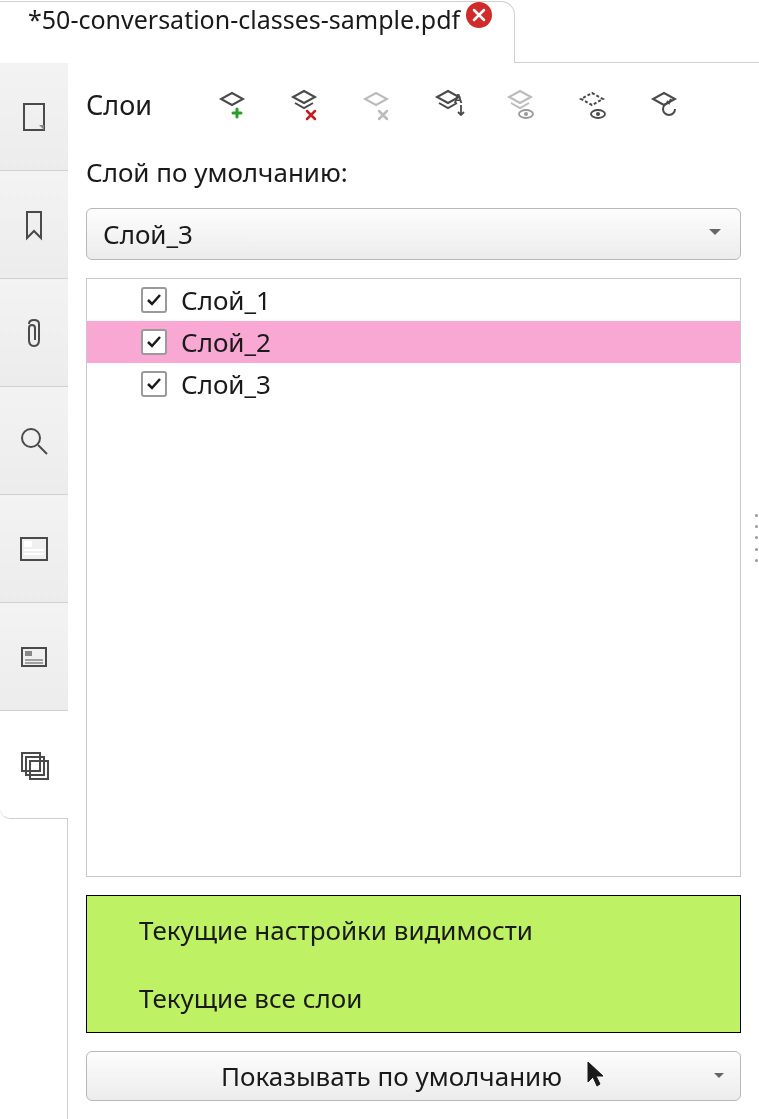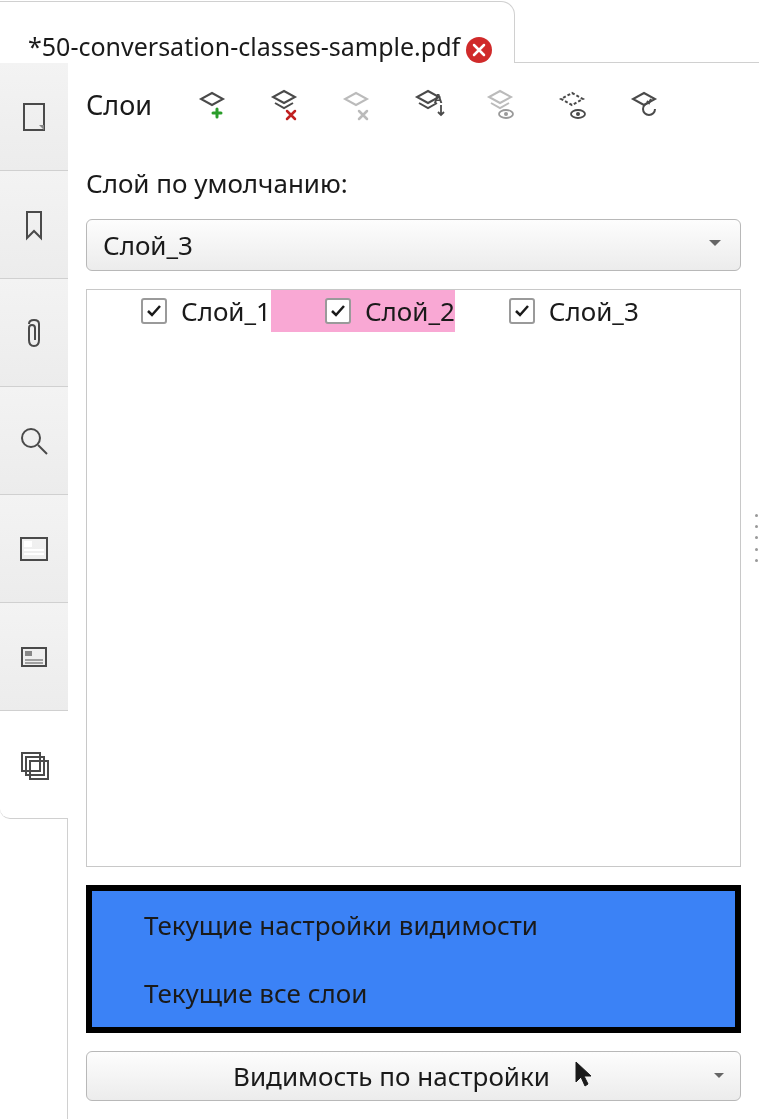--- a/index.html
+++ b/index.html
@@ -20,21 +20,21 @@
   
   .tab-bar {
     height: 62px;
     background: #ffffff;
     display: flex;
     align-items: center;
   }
   .tab {
     height: 62px;
     display: flex;
-    align-items: flex-end;
+    align-items: flex-start;
     padding: 0 22px 0 28px;
     border-top: 1px solid #d0d0d0;
     border-right: 1px solid #d0d0d0;
     border-top-right-radius: 14px;
     background: #ffffff;
     gap: 6px;
     position: relative;
     top: 1px;
   }
   .tab-title {
@@ -103,37 +103,37 @@
   .panel-toolbar {
     display: flex;
     align-items: center;
     gap: 0;
     height: 42px;
   }
   .panel-title {
     font-size: 27px;
     font-weight: 400;
     color: #1a1a1a;
-    margin-right: 24px;
+    margin-right: 44px;
   }
   .tool-btn {
     width: 72px;
     height: 42px;
     display: flex;
     align-items: center;
     justify-content: center;
     cursor: pointer;
   }
   .tool-btn svg { width: 34px; height: 34px; }
 
   
   .default-label {
     font-size: 26px;
     color: #1a1a1a;
-    margin-top: 22px;
+    margin-top: 11px;
   }
 
   
   .dropdown {
     height: 52px;
     border: 1px solid #b8b8b8;
     border-radius: 6px;
     background: linear-gradient(#fdfdfd, #ececec);
     display: flex;
     align-items: center;
@@ -145,20 +145,21 @@
     font-size: 26px;
     color: #1a1a1a;
   }
   .dropdown-caret svg { width: 18px; height: 18px; }
 
   
   .layer-list {
     border: 1px solid #c8c8c8;
     flex: 1;
     display: flex;
+    flex-direction: column;
     background: #ffffff;
   }
   .layer-item {
     display: flex;
     align-items: center;
     height: 42px;
     padding-left: 54px;
     gap: 14px;
   }
   .layer-item.alt { background: #f9a8d4; }
@@ -174,22 +175,22 @@
     cursor: pointer;
   }
   .layer-check svg { width: 16px; height: 16px; }
   .layer-name {
     font-size: 26px;
     color: #1a1a1a;
   }
 
   
   .vis-menu {
-    border: 6px solid #000000;
-    background: #3b82f6;
+    border: 1px solid #000000;
+    background: #bef264;
   }
   .vis-menu-item {
     height: 68px;
     display: flex;
     align-items: center;
     padding-left: 52px;
     font-size: 26px;
     color: #1a1a1a;
     cursor: pointer;
   }
@@ -393,21 +394,21 @@
           <span class="layer-name">Слой_3</span>
         </div>
       </div>
 
       <div class="vis-menu">
         <div class="vis-menu-item">Текущие настройки видимости</div>
         <div class="vis-menu-item">Текущие все слои</div>
       </div>
 
       <div class="vis-button">
-        <span class="vis-button-text">Видимость по настройки</span>
+        <span class="vis-button-text">Показывать по умолчанию</span>
         <span class="vis-button-cursor">
           <svg viewBox="0 0 20 28">
               <path d="M2 2 L2 22 L7 17 L11 26 L14 24 L10 16 L17 16 Z" fill="#1a1a1a" stroke="#1a1a1a" stroke-width="1"></path>
             </svg>
         </span>
         <span class="vis-button-caret">
           <svg viewBox="0 0 14 14">
               <path d="M2 5 L7 10 L12 5" fill="#666"></path>
             </svg>
         </span>

